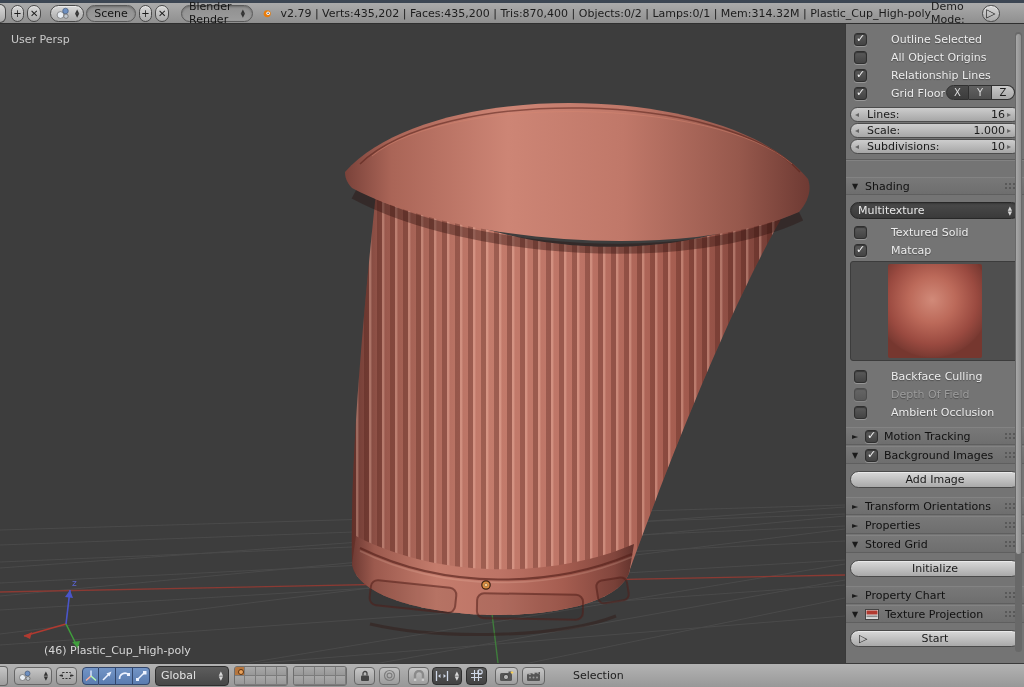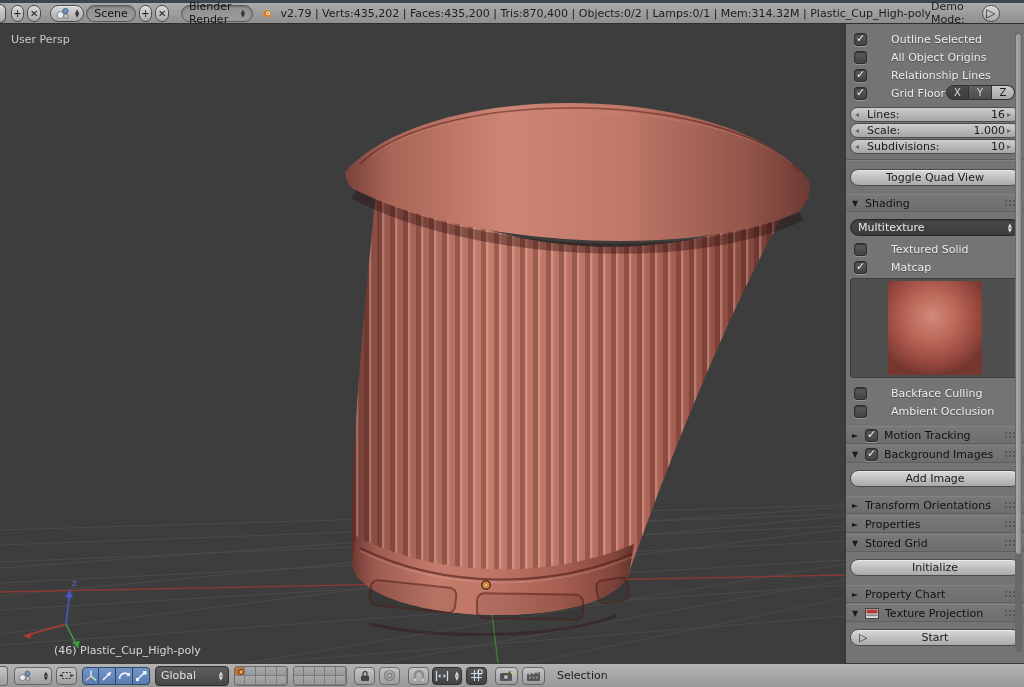--- a/index.html
+++ b/index.html
@@ -47,21 +47,21 @@
   .balls-dd{display:flex;align-items:center;padding:0 4px;height:17px;}
   #scene-field{width:66px;margin-left:2px;}
   #engine-dd{width:112px;margin-left:12px;justify-content:space-between;}
   #blender-logo{margin-left:9px;}
   #stats-text{margin-left:8px;color:#1c1c1c;white-space:nowrap;}
   #demo-label{margin-left:auto;color:#1c1c1c;}
   #demo-play{width:30px;margin:0 24px 0 10px;font-size:12px;}
   
   #viewport{position:absolute;top:24px;left:0;width:845px;height:639px;background:#3d3d3d;overflow:hidden;}
   #view-label{position:absolute;top:9px;left:11px;color:#c9c9c9;}
-  #object-label{position:absolute;top:620px;left:54px;color:#d6d6d6;}
+  #object-label{position:absolute;top:620px;left:44px;color:#d6d6d6;}
   #viewport svg{position:absolute;top:0;left:0;}
   
   #sidebar{
     position:absolute;top:24px;left:845px;width:179px;height:639px;
     background:#747474;border-left:1px solid #393939;box-sizing:border-box;
     overflow:hidden;
   }
   .chk-row{display:flex;align-items:center;height:18px;padding-left:8px;}
   .chk-row.disabled .chk-label{color:#9d9d9d;}
   .chk-row.disabled .checkbox{opacity:.55;}
@@ -136,21 +136,21 @@
   .manip-group .sq-btn:first-child{border-radius:4px 0 0 4px;border-left:1px solid #32466b;}
   .manip-group .sq-btn:last-child{border-radius:0 4px 4px 0;}
   #global-dd{width:62px;margin-left:5px;height:18px;border-radius:4px;
     background:linear-gradient(#5d5d5d,#474747);border:1px solid #2e2e2e;color:#e2e2e2;
     display:flex;align-items:center;box-shadow:none;padding:0 5px;justify-content:space-between;}
   .layer-grid{display:flex;flex-wrap:wrap;width:52px;height:18px;border:1px solid #6e6e6e;border-radius:3px;overflow:hidden;margin-left:5px;background:#8f8f8f;}
   .layer-cell{width:20%;height:9px;box-sizing:border-box;border-right:1px solid #7c7c7c;border-bottom:1px solid #7c7c7c;background:linear-gradient(#a9a9a9,#989898);position:relative;}
   .layer-cell.active{background:var(--layer-active,#c57b42);}
   .layer-cell.active::after{content:"";position:absolute;left:3px;top:2.5px;width:4px;height:4px;border-radius:50%;background:#e9a25c;border:1px solid #5c3312;}
   .icon-btn{width:21px;margin-left:4px;}
-  #selection-label{margin-left:12px;color:#1d1d1d;}
+  #selection-label{margin-left:28px;color:#1d1d1d;}
   .mini{display:block;}
 </style>
 </head>
 <body>
 
 <div id="topstrip"></div>
 <div id="topbar">
   <div class="tb-sliver"></div>
   <div class="btn-light glyph-btn">
       <span>+</span>
@@ -337,23 +337,20 @@
   </div>
   <div class="nfield">
     <span class="spin">◂</span>
     <span class="nlabel">Subdivisions:</span>
     <span class="nvalue">10</span>
     <span class="spin">▸</span>
   </div>
 
   <div class="sep"></div>
   <div style="height:8px"></div>
-  <div class="btn-light side-btn">
-      <span>Toggle Quad View</span>
-    </div>
 
   <div style="height:7px"></div>
   <div class="phdr">
     <span class="parrow">▼</span>
     <span class="ptitle">Shading</span>
     <span class="grip"></span>
   </div>
 
   <div style="height:6px"></div>
   <div class="inset-field side-btn" style="background:linear-gradient(#4a4a4a,#3a3a3a);border-color:#282828;color:#e8e8e8;justify-content:space-between;">
@@ -381,20 +378,26 @@
   <div id="matcap-box">
     <div id="matcap-img"></div>
   </div>
 
   <div style="height:6px"></div>
   <div class="chk-row">
     <span class="checkbox">
         <span class="tick">✓</span>
       </span>
     <span class="chk-label">Backface Culling</span>
+  </div>
+  <div class="chk-row disabled">
+    <span class="checkbox">
+        <span class="tick">✓</span>
+      </span>
+    <span class="chk-label">Depth Of Field</span>
   </div>
   <div class="chk-row">
     <span class="checkbox">
         <span class="tick">✓</span>
       </span>
     <span class="chk-label">Ambient Occlusion</span>
   </div>
 
   <div style="height:5px"></div>
   <div class="phdr">

